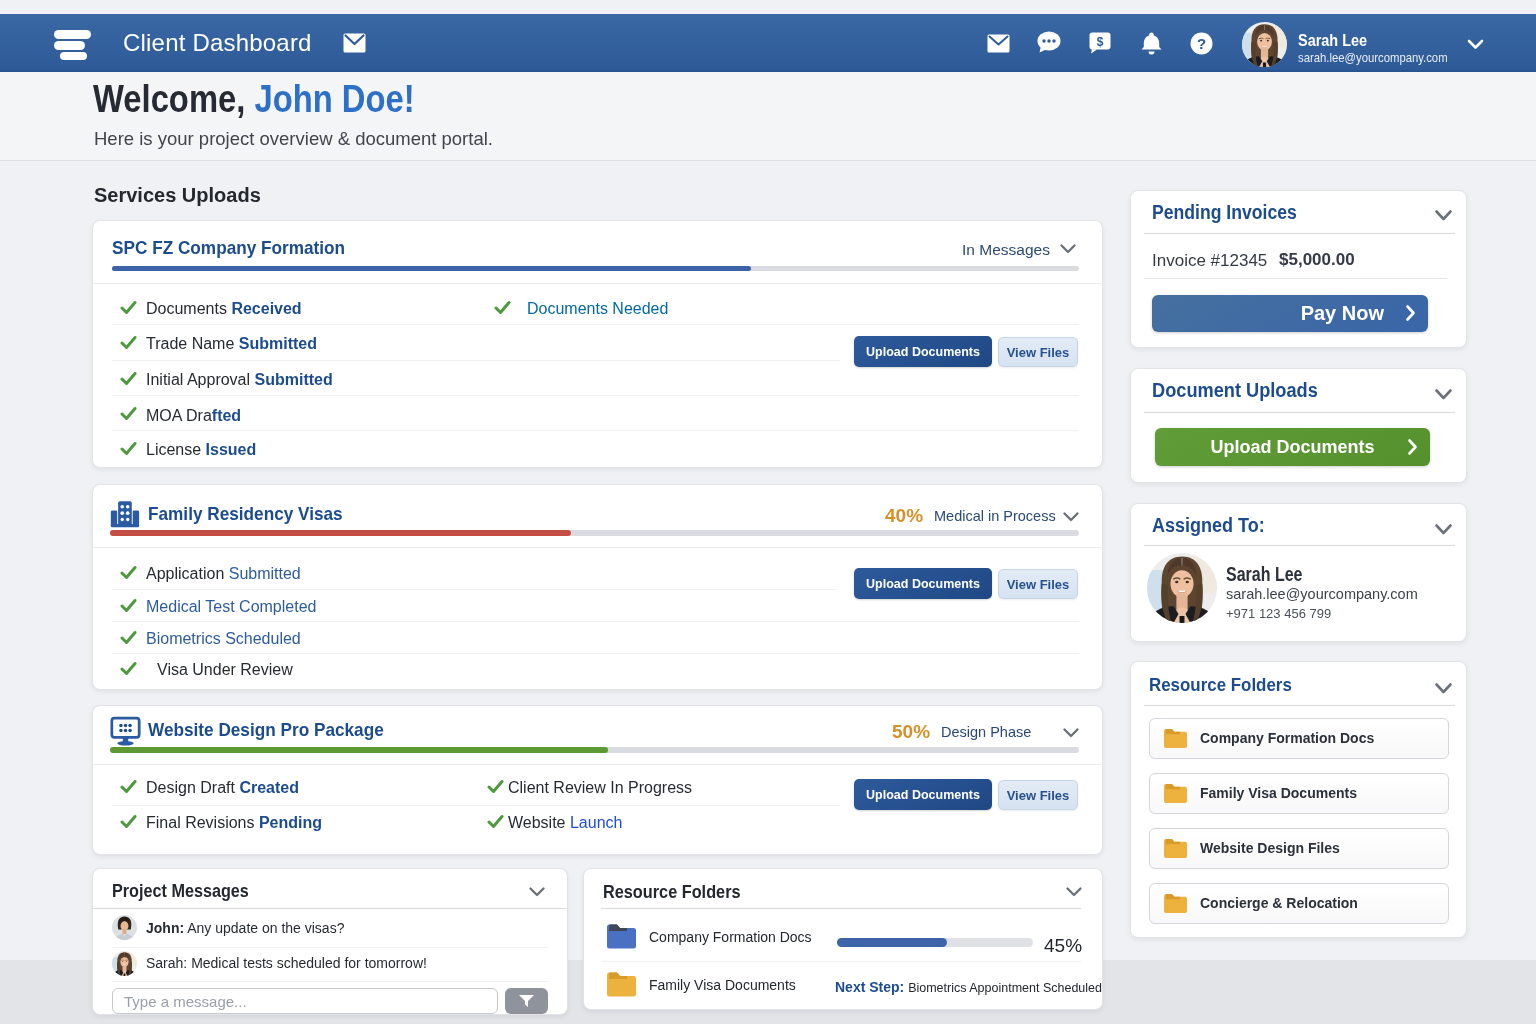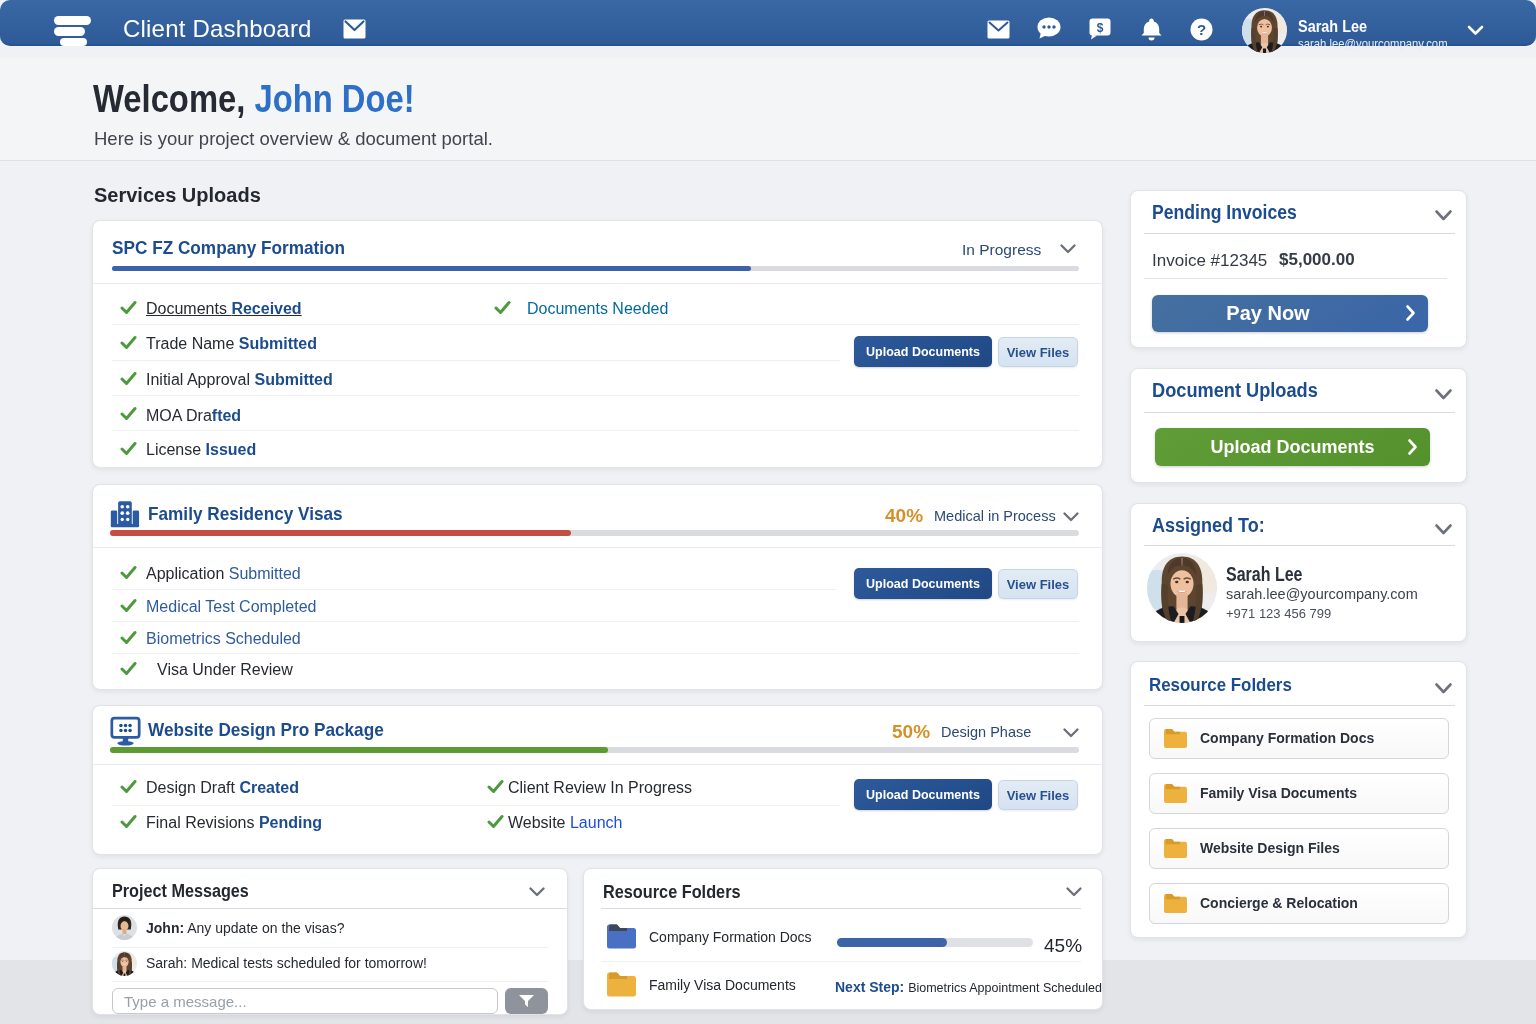--- a/index.html
+++ b/index.html
@@ -52,21 +52,21 @@
   <path d="M12,100 C15,83 30,76 50,76 C70,76 85,83 88,100 Z" fill="#c6ccd1"></path>
   <path d="M44,76 L50,84 L56,76 L50,79 Z" fill="#eef1f3"></path>
 </g>
 </defs>
 </svg>
 
 <div class="abs" style="left:0;top:960px;width:1536px;height:64px;background:#e3e4e8;"></div>
 
 <div class="abs" style="left:0;top:58px;width:1536px;height:103px;background:#f4f5f7;border-bottom:1px solid #dfe0e5;"></div>
 
-<div class="abs" style="left:0;top:0;width:1536px;height:46px;background:linear-gradient(#3a68a5,#2e5b98);border-bottom:2px solid #27538f;border-radius:10px;">
+<div class="abs" style="left:0;top:14px;width:1536px;height:58px;background:linear-gradient(#3a68a5,#2e5b98);border-bottom:2px solid #27538f;">
   <div class="abs" style="left:54px;top:16px;width:37px;height:9px;background:#fff;border-radius:4.5px;"></div>
   <div class="abs" style="left:54px;top:27px;width:31px;height:9px;background:#fff;border-radius:4.5px;"></div>
   <div class="abs" style="left:60px;top:38px;width:27px;height:8px;background:#fff;border-radius:4px;"></div>
   <div class="abs" style="left:123px;top:15px;font-size:24px;color:#fff;font-weight:500;letter-spacing:.2px;">Client Dashboard</div>
 
   <svg class="abs" style="left:343px;top:19px;" width="23" height="20" viewBox="0 0 23 20">
     <rect x="0.5" y="0.5" width="22" height="19" rx="1.5" fill="#fff"></rect>
     <path d="M2.5 2.5 L11.5 11 L20.5 2.5" fill="none" stroke="#2e5b98" stroke-width="2.2" stroke-linecap="round" stroke-linejoin="round"></path>
   </svg>
 
@@ -116,38 +116,38 @@
   </svg>
 </div>
 
 <div class="abs" style="left:93px;top:77px;font-size:39px;font-weight:bold;color:#262b33;transform:scaleX(.84);transform-origin:left top;white-space:nowrap;">Welcome, <span style="color:#2e6fc7;">John Doe!</span></div>
 <div class="abs" style="left:94px;top:128px;font-size:18.5px;color:#40454d;">Here is your project overview &amp; document portal.</div>
 
 <div class="abs" style="left:94px;top:184px;font-size:20px;font-weight:bold;color:#23272e;">Services Uploads</div>
 
 <div class="card" style="left:92px;top:220px;width:1011px;height:248px;"></div>
 <div class="ctitle" style="left:112px;top:237px;font-size:19px;transform:scaleX(.905);transform-origin:left top;">SPC FZ Company Formation</div>
-<div class="abs" style="left:962px;top:241px;font-size:15.5px;color:#2b4a75;">In Progress</div>
+<div class="abs" style="left:962px;top:241px;font-size:15.5px;color:#2b4a75;">In Messages</div>
 <svg class="abs" style="left:1059px;top:243px;" width="18" height="12" viewBox="0 0 18 12">
     <polyline points="2.5,2.5 9,9 15.5,2.5" fill="none" stroke="#6d727a" stroke-width="2.4" stroke-linecap="round" stroke-linejoin="round"></polyline>
   </svg>
 <div class="track" style="left:112px;top:266px;width:967px;height:5px;">
     <div class="fill" style="width:639px;background:#3c63a7;"></div>
   </div>
 <div class="hdiv" style="left:93px;top:283px;width:1009px;"></div>
 
 <div class="hdiv" style="left:112px;top:324px;width:967px;background:#eef0f2;"></div>
 <div class="hdiv" style="left:112px;top:360px;width:728px;background:#eef0f2;"></div>
 <div class="hdiv" style="left:112px;top:395px;width:967px;background:#eef0f2;"></div>
 <div class="hdiv" style="left:112px;top:430px;width:967px;background:#eef0f2;"></div>
 
 <svg class="abs" style="left:120px;top:300px;" width="17" height="15" viewBox="0 0 17 15">
     <path d="M2 8 L6.5 12.5 L15 2.5" fill="none" stroke="#4d9a3e" stroke-width="3" stroke-linecap="round" stroke-linejoin="round"></path>
   </svg>
-<div class="itemtxt" style="left:146px;top:300px;text-decoration:underline;">Documents <span class="key">Received</span></div>
+<div class="itemtxt" style="left:146px;top:300px;">Documents <span class="key">Received</span></div>
 <svg class="abs" style="left:494px;top:300px;" width="17" height="15" viewBox="0 0 17 15">
     <path d="M2 8 L6.5 12.5 L15 2.5" fill="none" stroke="#4d9a3e" stroke-width="3" stroke-linecap="round" stroke-linejoin="round"></path>
   </svg>
 <div class="itemtxt" style="left:527px;top:300px;color:#0369a1;">Documents Needed</div>
 
 <svg class="abs" style="left:120px;top:335px;" width="17" height="15" viewBox="0 0 17 15">
     <path d="M2 8 L6.5 12.5 L15 2.5" fill="none" stroke="#4d9a3e" stroke-width="3" stroke-linecap="round" stroke-linejoin="round"></path>
   </svg>
 <div class="itemtxt" style="left:146px;top:335px;">Trade Name <span class="key">Submitted</span></div>
 
@@ -331,21 +331,21 @@
 <div class="card" style="left:1130px;top:190px;width:337px;height:158px;"></div>
 <div class="ctitle" style="left:1152px;top:201px;font-size:20px;transform:scaleX(.88);transform-origin:left top;">Pending Invoices</div>
 <svg class="abs" style="left:1434px;top:209px;" width="19" height="13" viewBox="0 0 19 13">
     <polyline points="2.5,2.5 9.5,10 16.5,2.5" fill="none" stroke="#6d727a" stroke-width="2.6" stroke-linecap="round" stroke-linejoin="round"></polyline>
   </svg>
 <div class="hdiv" style="left:1144px;top:233px;width:311px;background:#d9dade;"></div>
 <div class="abs" style="left:1152px;top:251px;font-size:17px;color:#343b46;">Invoice #12345</div>
 <div class="abs" style="left:1279px;top:250px;font-size:17px;font-weight:bold;color:#343b46;">$5,000.00</div>
 <div class="hdiv" style="left:1144px;top:278px;width:303px;background:#e4e5e9;"></div>
 <div class="abs" style="left:1152px;top:295px;width:276px;height:37px;background:linear-gradient(150deg,#45709f,#3a65a8);border-radius:6px;box-shadow:0 1px 3px rgba(0,0,0,.2);"></div>
-<div class="abs" style="left:1152px;top:302px;width:232px;text-align:center;font-size:20px;font-weight:bold;color:#fff;">Pay Now</div>
+<div class="abs" style="left:1152px;top:302px;width:232px;text-align:right;font-size:20px;font-weight:bold;color:#fff;">Pay Now</div>
 <svg class="abs" style="left:1405px;top:304px;" width="11" height="18" viewBox="0 0 11 18">
     <polyline points="2.5,2.5 8.5,9 2.5,15.5" fill="none" stroke="#fff" stroke-width="2.6" stroke-linecap="round" stroke-linejoin="round"></polyline>
   </svg>
 
 <div class="card" style="left:1130px;top:368px;width:337px;height:115px;"></div>
 <div class="ctitle" style="left:1152px;top:379px;font-size:20px;transform:scaleX(.91);transform-origin:left top;">Document Uploads</div>
 <svg class="abs" style="left:1434px;top:388px;" width="19" height="13" viewBox="0 0 19 13">
     <polyline points="2.5,2.5 9.5,10 16.5,2.5" fill="none" stroke="#6d727a" stroke-width="2.6" stroke-linecap="round" stroke-linejoin="round"></polyline>
   </svg>
 <div class="hdiv" style="left:1144px;top:412px;width:311px;background:#d9dade;"></div>

